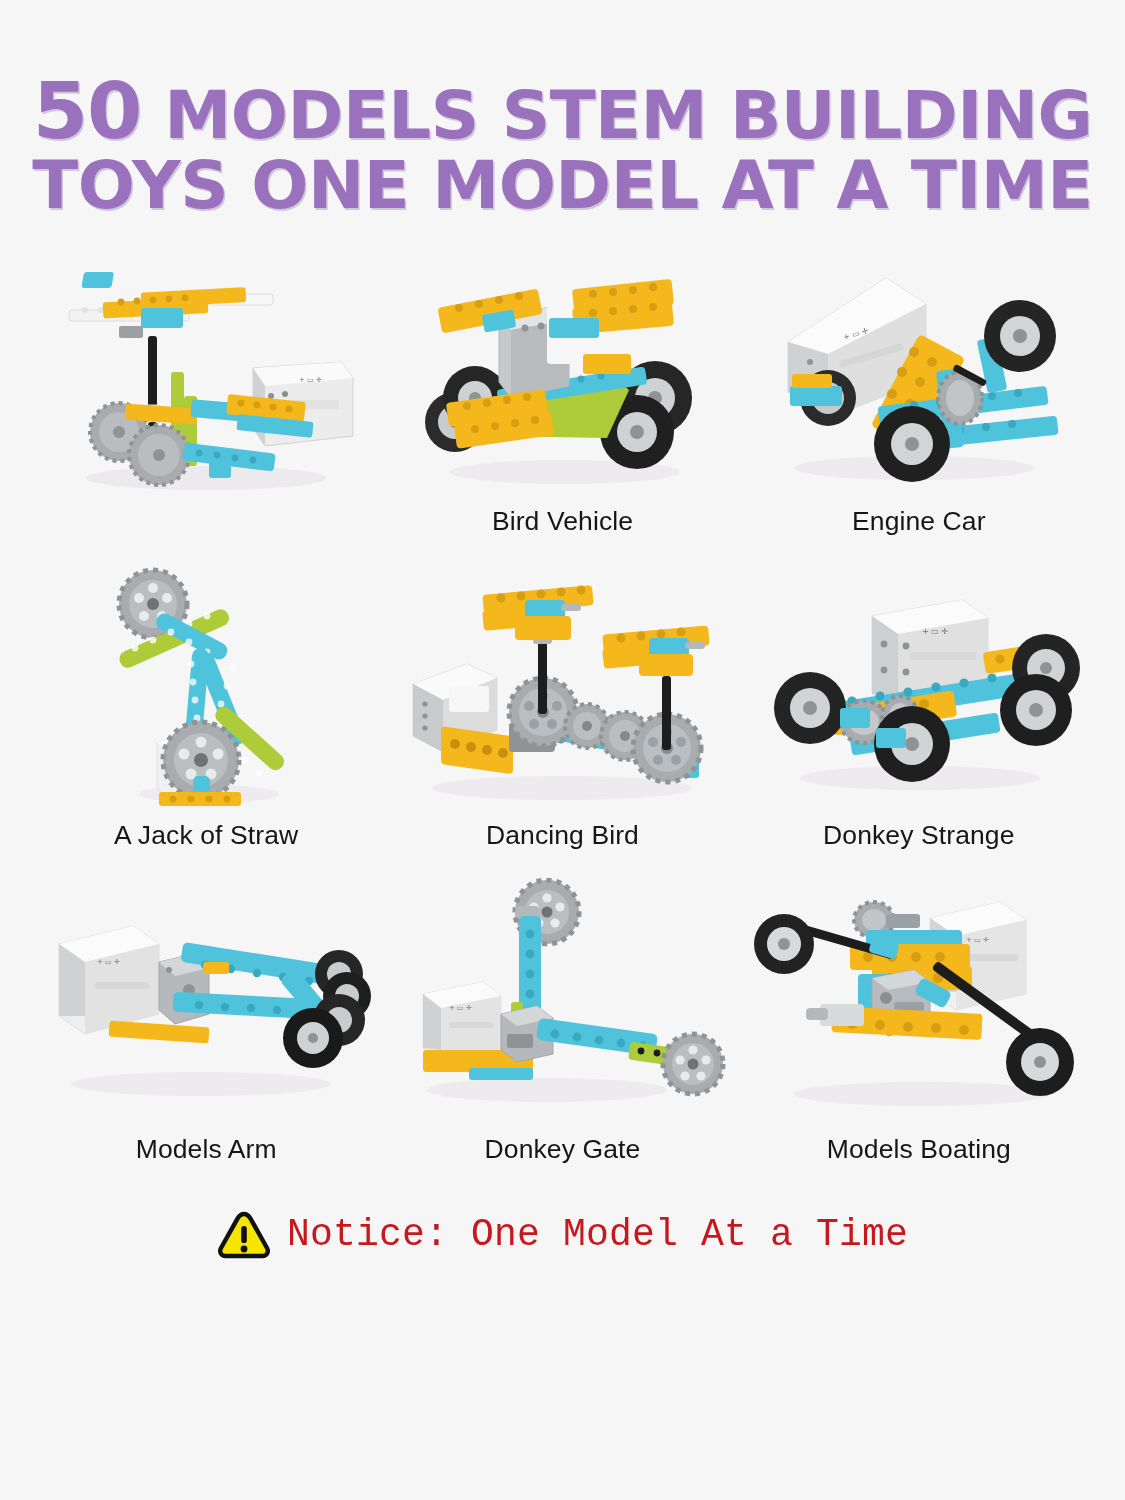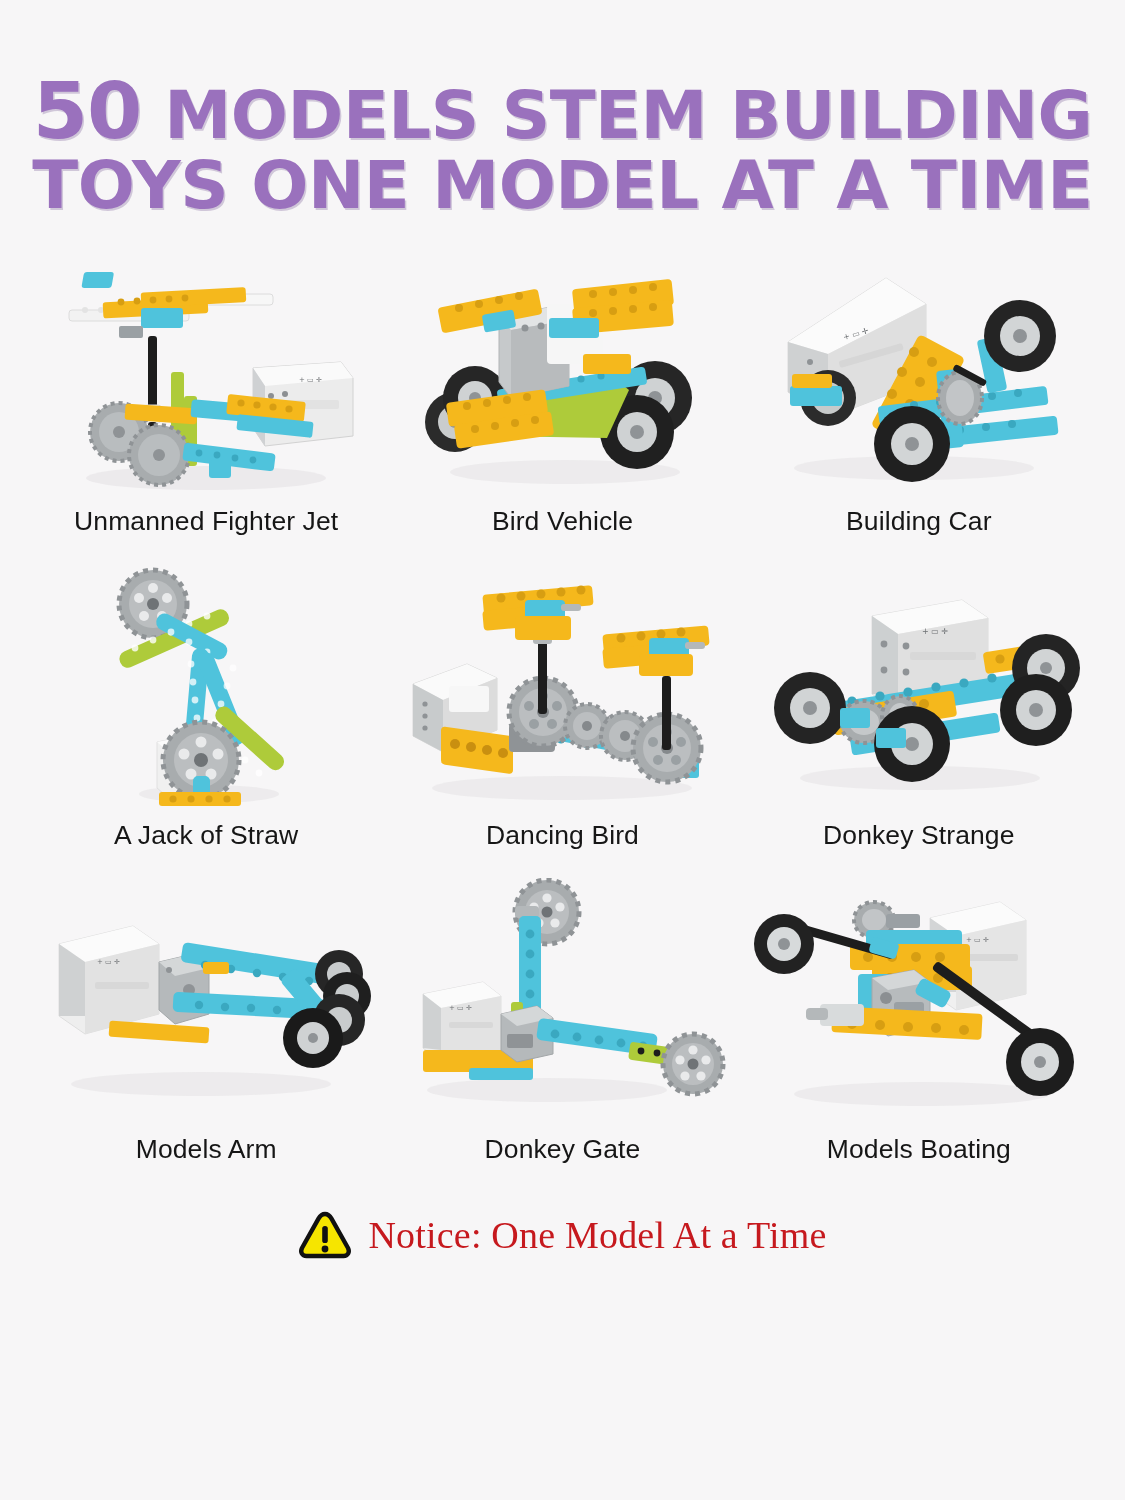--- a/index.html
+++ b/index.html
@@ -86,21 +86,21 @@
     margin-top: 22px;
     display: flex;
     align-items: center;
     justify-content: center;
     gap: 16px;
   }
   .notice-icon { width: 54px; height: 50px; display: block; }
   .notice-text {
     color: #c6191e;
     font-size: 38px;
-    font-family: Liberation Serif, serif;
+    font-family: Liberation Mono, monospace;
     font-weight: 400;
     letter-spacing: 0.2px;
     white-space: nowrap;
   }
 </style>
 </head>
 <body>
 
 <div class="page">
 
@@ -180,21 +180,20 @@
         </g>
         <rect x="142" y="198" width="92" height="18" rx="4" fill="#4fc3dc" transform="rotate(7 188 207)"></rect>
         <g fill="#3aa8c0">
           <circle cx="158" cy="203" r="3.4"></circle>
             <circle cx="176" cy="205" r="3.4"></circle>
             <circle cx="194" cy="208" r="3.4"></circle>
             <circle cx="212" cy="210" r="3.4"></circle>
         </g>
         <rect x="168" y="210" width="22" height="18" rx="3" fill="#4fc3dc"></rect>
       </svg>
-      <div class="model-label">Unmanned Fighter Jet</div>
     </div>
 
     <div class="cell">
       <svg class="model-art" viewBox="0 0 330 250">
         <ellipse cx="168" cy="222" rx="115" ry="12" fill="#e6e4e6" opacity=".6"></ellipse>
 
         <g>
             <circle cx="58" cy="172" r="30" fill="#2b2b2b"></circle>
             <circle cx="58" cy="172" r="17" fill="#c9cccd"></circle>
             <circle cx="58" cy="172" r="6" fill="#8f9396"></circle>
@@ -345,21 +344,21 @@
             <circle cx="158" cy="194" r="7" fill="#8f9396"></circle>
           </g>
         <g>
             <circle cx="74" cy="148" r="28" fill="#2b2b2b"></circle>
             <circle cx="74" cy="148" r="16" fill="#c7caca"></circle>
             <circle cx="74" cy="148" r="5" fill="#8f9396"></circle>
           </g>
         <rect x="36" y="136" width="52" height="20" rx="3" fill="#4fc3dc"></rect>
         <rect x="38" y="124" width="40" height="14" rx="3" fill="#f5b81c"></rect>
       </svg>
-      <div class="model-label">Building Car</div>
+      <div class="model-label">Engine Car</div>
     </div>
 
     <div class="cell">
       <svg class="model-art" viewBox="0 0 330 250">
         <ellipse cx="168" cy="230" rx="70" ry="9" fill="#e6e4e6" opacity=".6"></ellipse>
 
         <g>
           <circle cx="112" cy="40" r="34" fill="#a8acae" stroke="#8f9396" stroke-width="5" stroke-dasharray="5 5"></circle>
           <circle cx="112" cy="40" r="24" fill="#bbbec0"></circle>
           <g fill="#e9eaeb">

